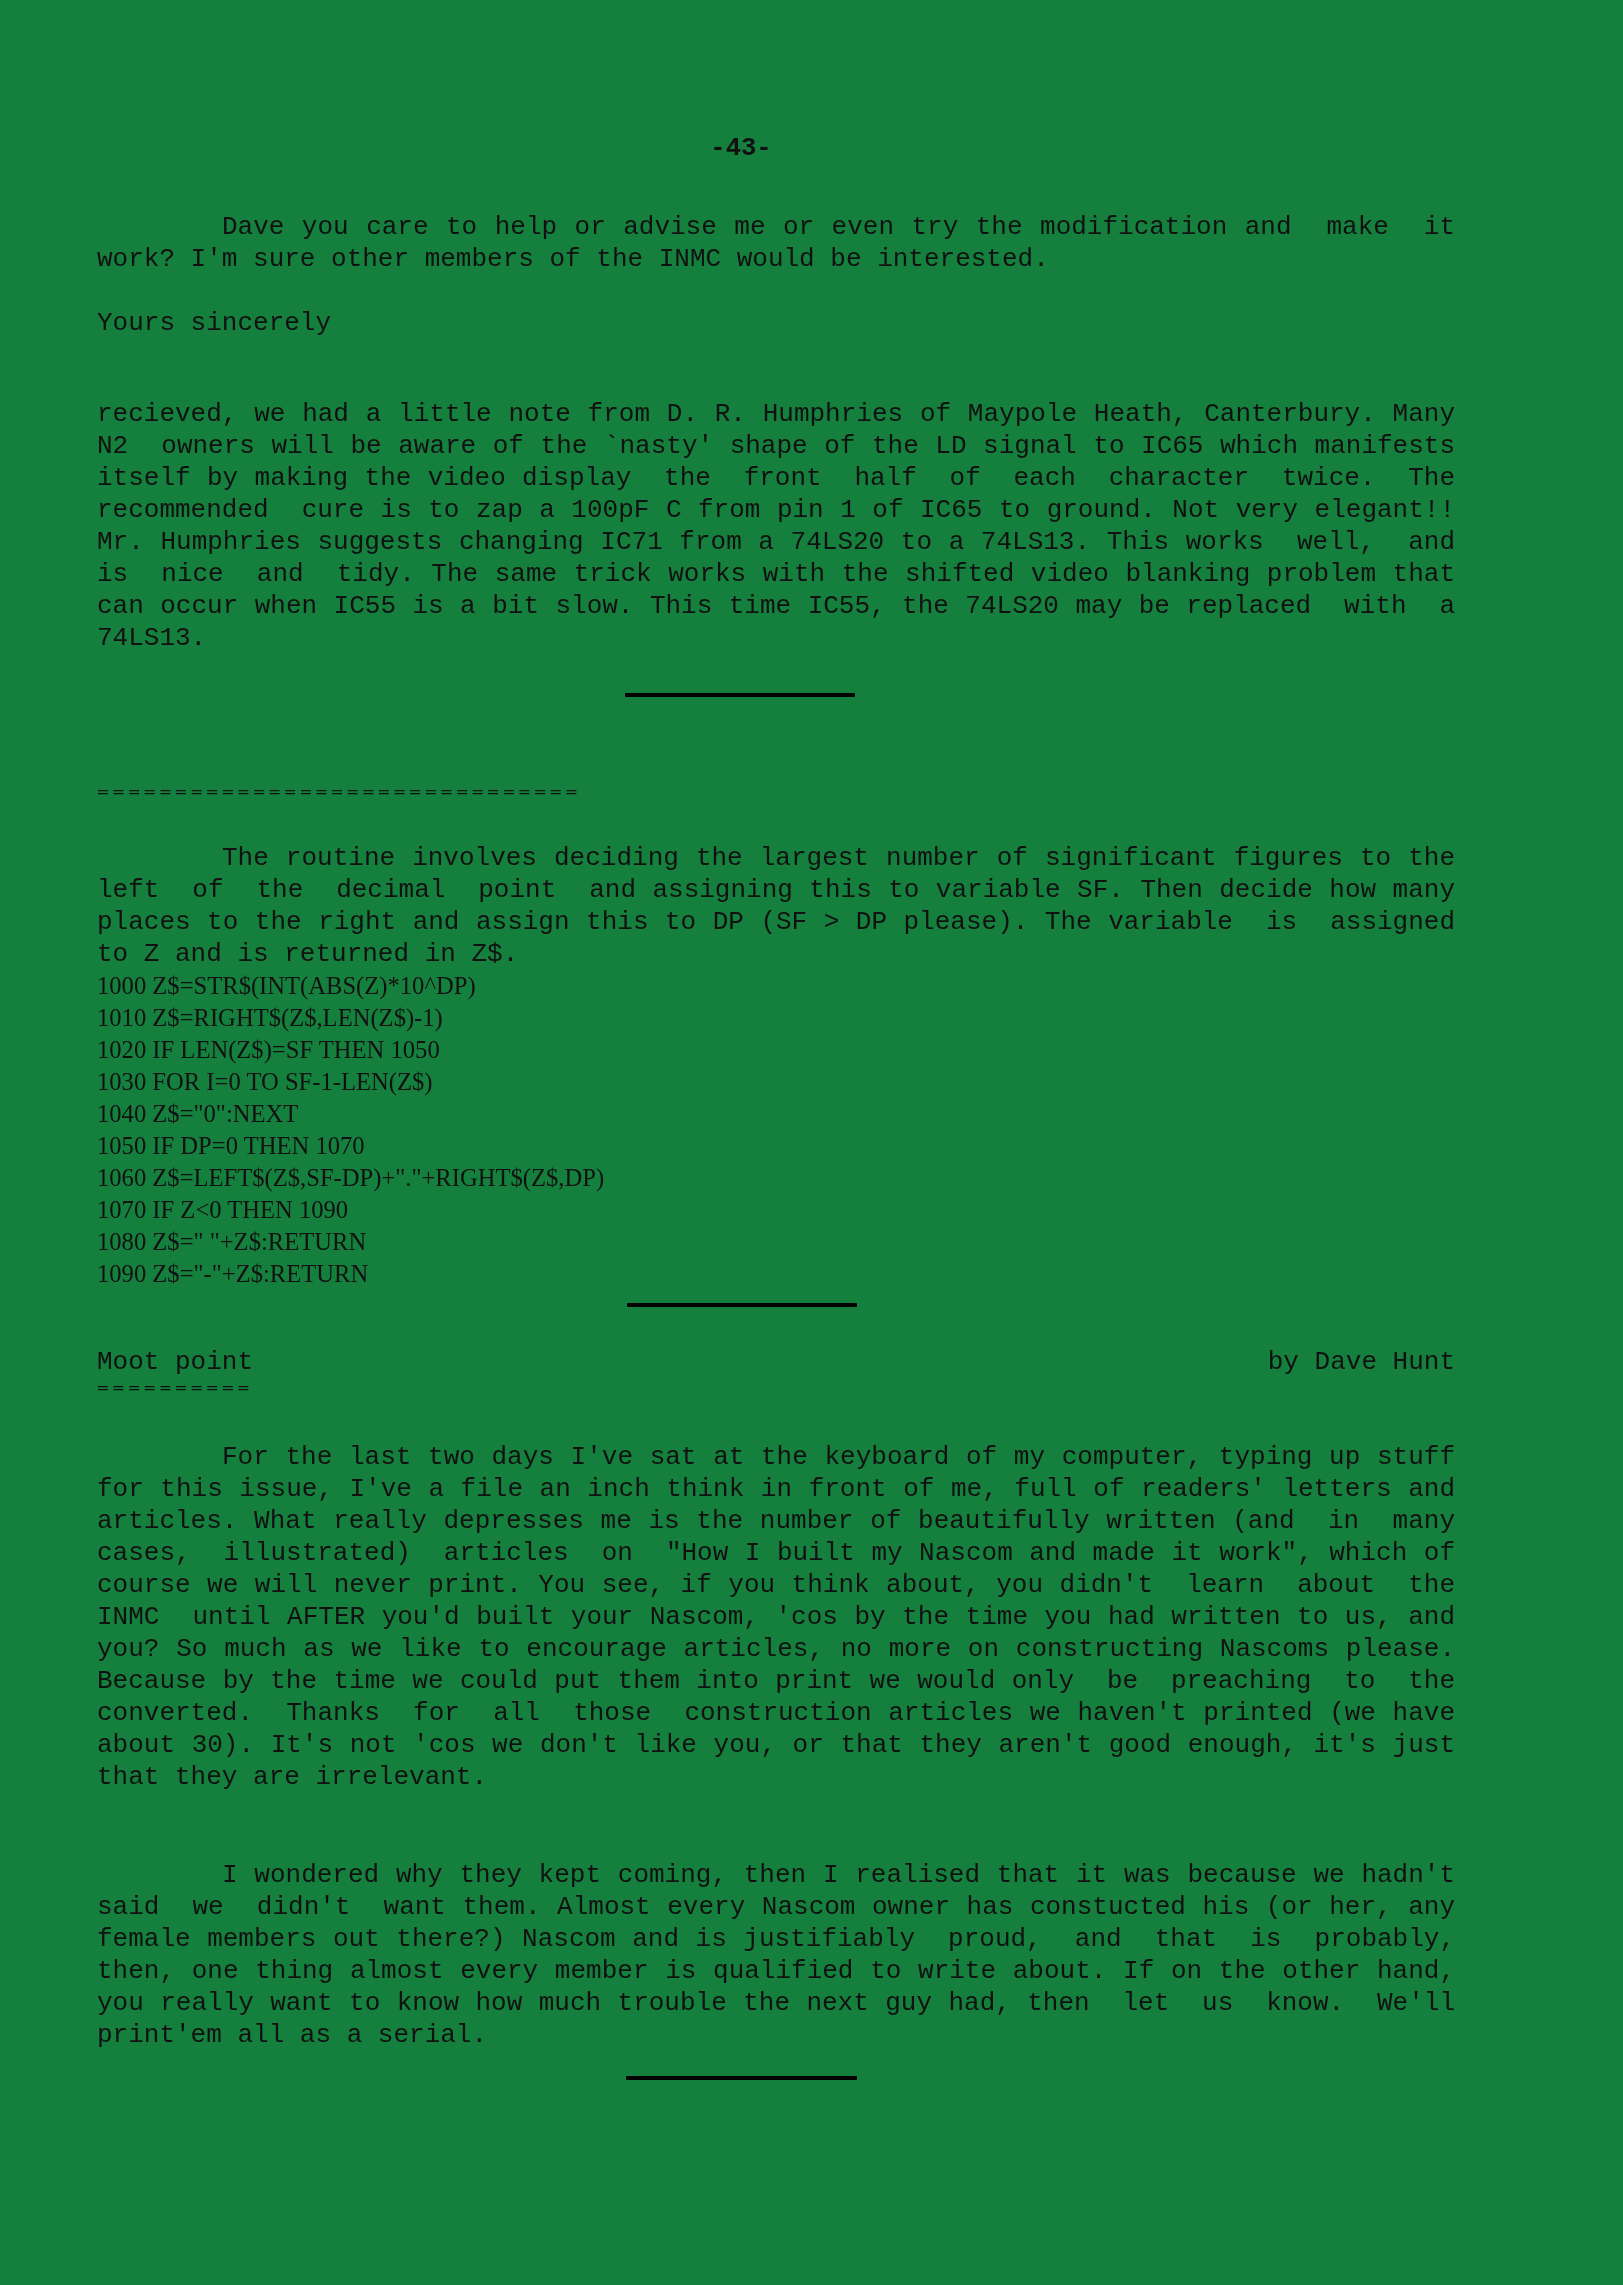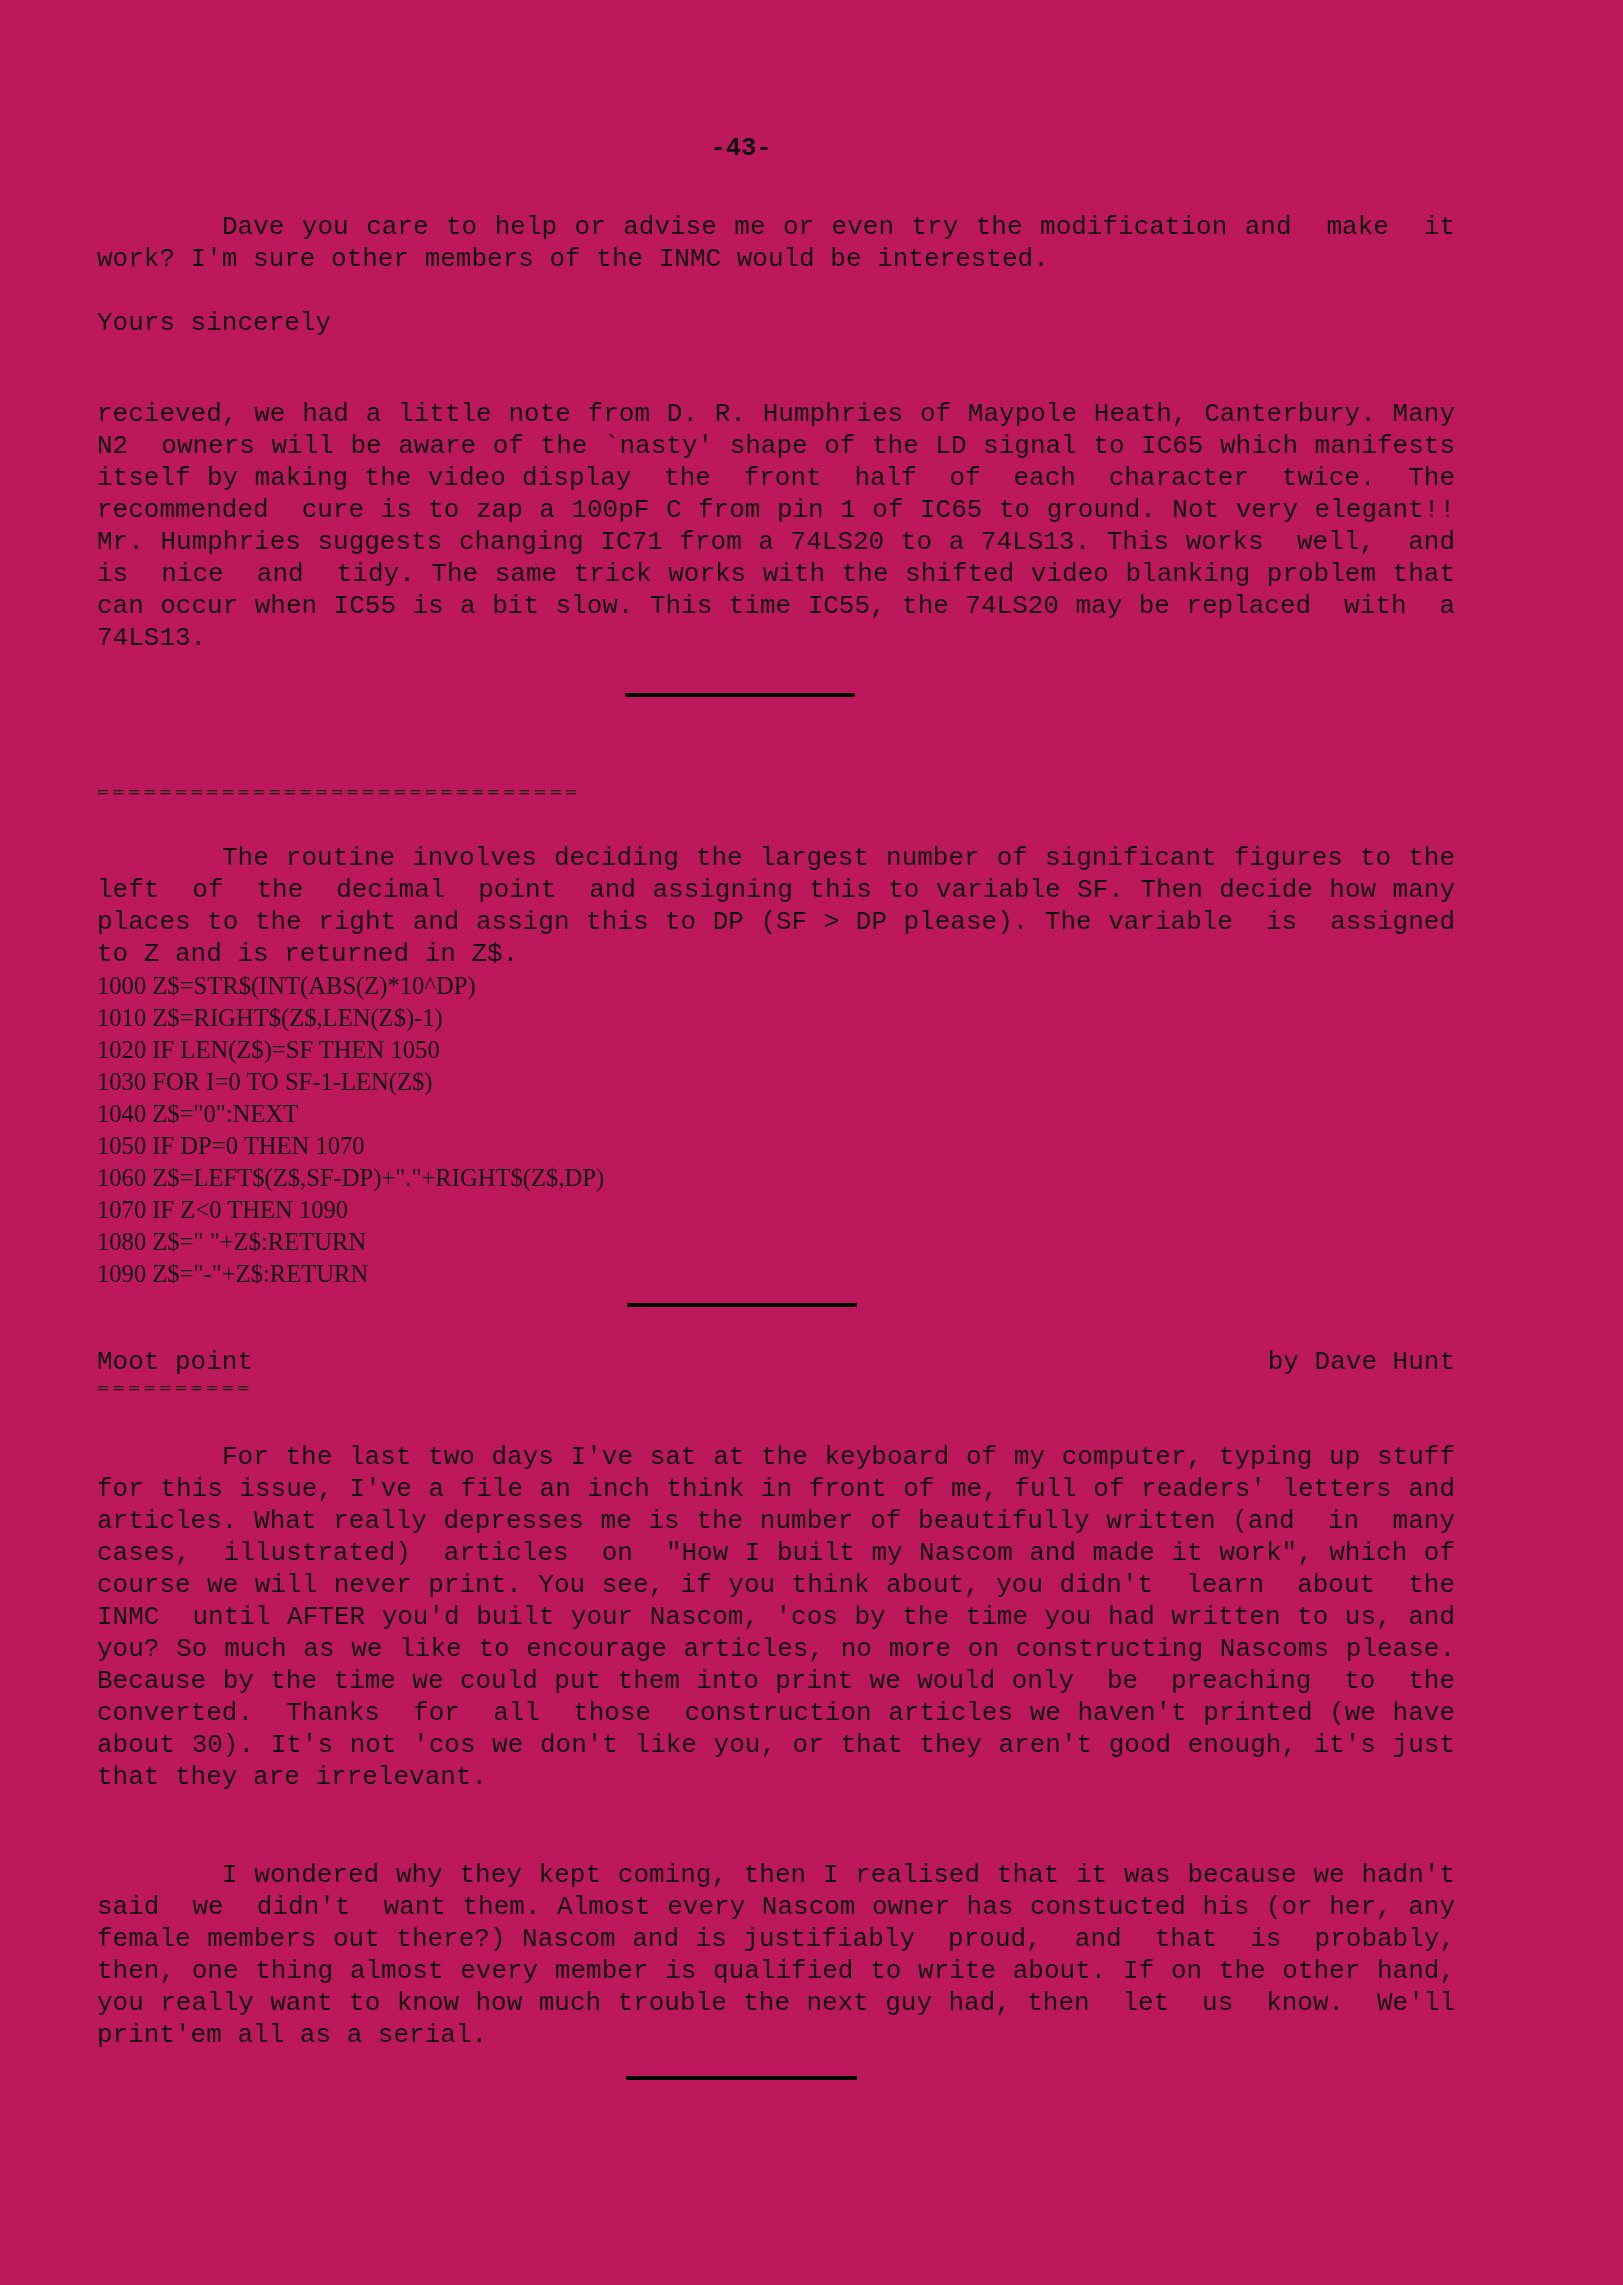--- a/index.html
+++ b/index.html
@@ -13,21 +13,21 @@
     position: relative;
     overflow: hidden;
     color: #111111;
     font-family: "Liberation Mono", "DejaVu Sans Mono", monospace;
   }
   .page {
     position: absolute;
     left: 0; top: 0;
     width: 1623px;
     height: 2285px;
-    background: #be185d;
+    background: #15803d;
   }
   .page-number {
     position: absolute;
     top: 134px;
     left: 0;
     width: 1482px;
     text-align: center;
     font-size: 25.6px;
     font-weight: bold;
     letter-spacing: 0px;

